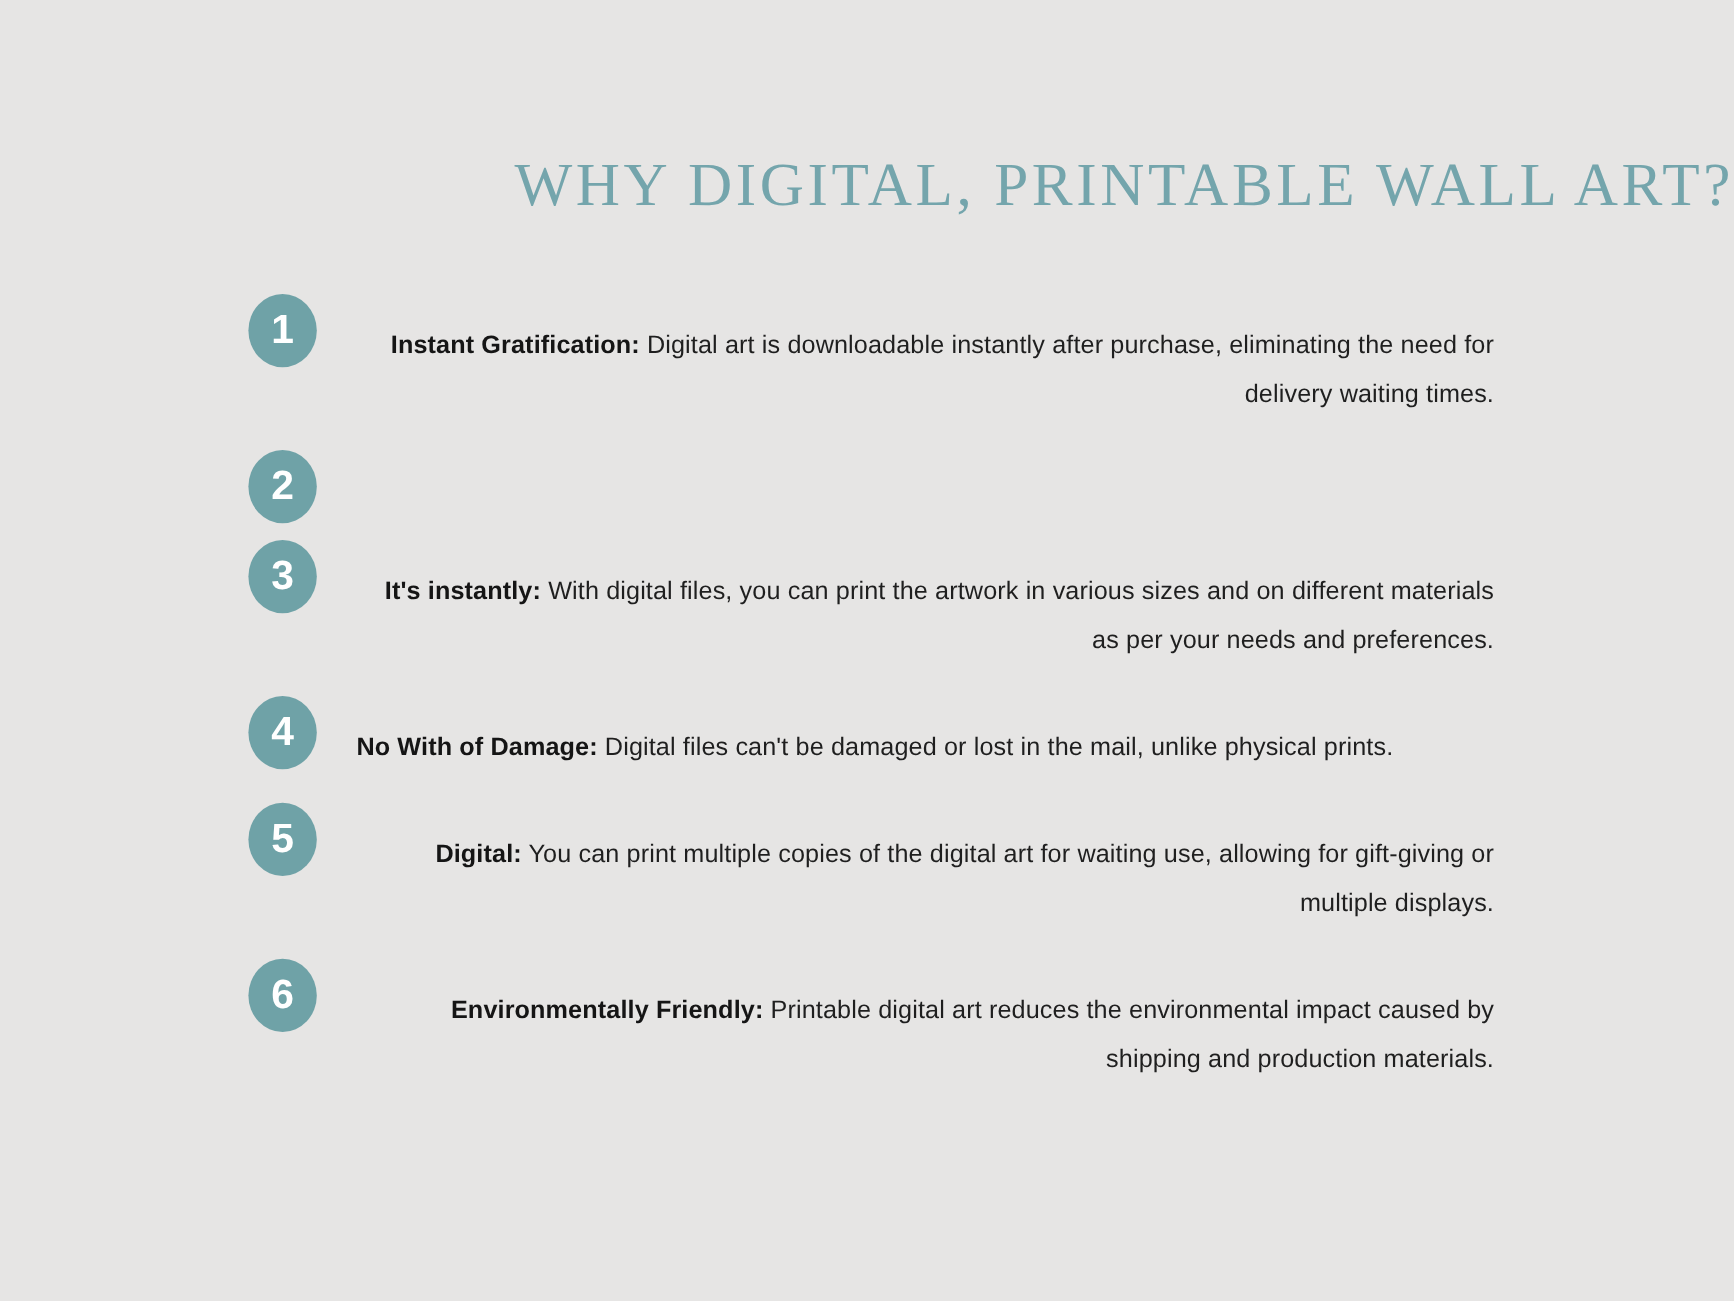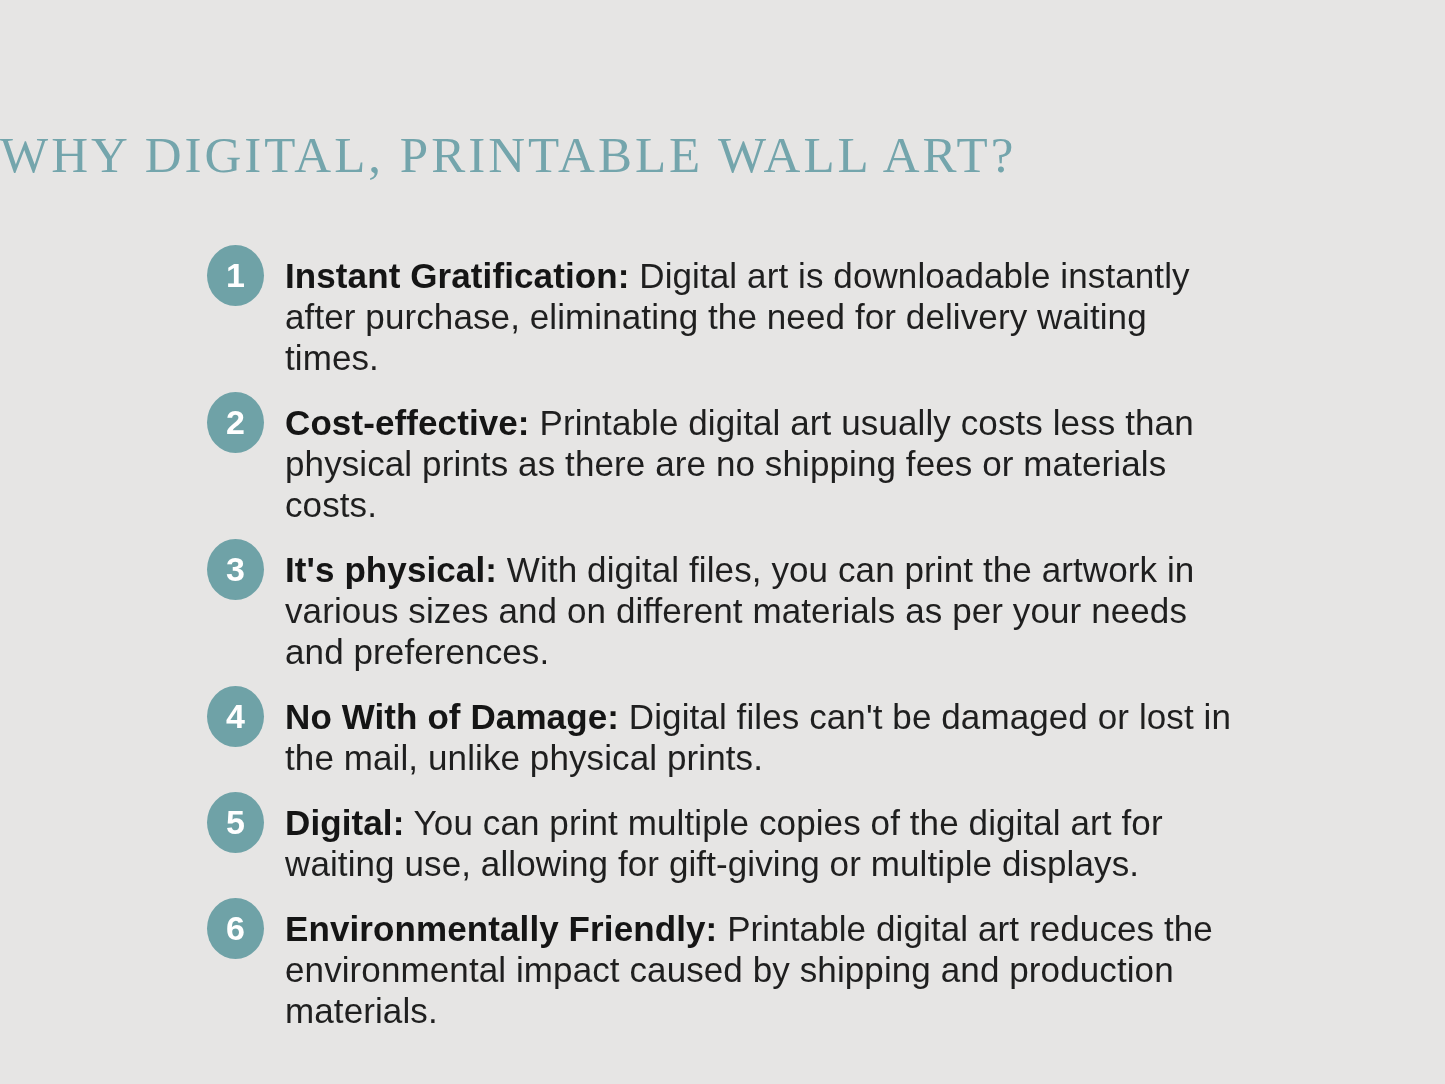--- a/index.html
+++ b/index.html
@@ -17,21 +17,21 @@
     position: relative;
     width: 1445px;
     height: 1084px;
   }
   .title {
     position: absolute;
     top: 126px;
     left: 0;
     width: 100%;
     margin: 0;
-    text-align: left;
+    text-align: right;
     font-family: "Liberation Serif", "DejaVu Serif", serif;
     font-weight: 400;
     font-size: 51px;
     letter-spacing: 3px;
     color: #74a5ac;
     white-space: nowrap;
   }
   .items {
     position: absolute;
     left: 207px;
@@ -52,26 +52,27 @@
     border-radius: 50%;
     background: #6fa2a7;
     color: #ffffff;
     font-weight: 700;
     font-size: 34px;
     display: flex;
     align-items: center;
     justify-content: center;
   }
   .text {
-    margin: 0;
+    margin: 12px;
     max-width: 948px;
-    font-size: 35px;
+    font-size: 21px;
     line-height: 41px;
     color: #1f1f1f;
     letter-spacing: 0.1px;
+    text-align: right;
   }
   .text .label {
     font-weight: 700;
     color: #151515;
   }
 </style>
 </head>
 <body>
 
 <div class="poster">
@@ -79,26 +80,25 @@
 
   <div class="items">
 
     <div class="item">
       <div class="badge">1</div>
       <p class="text"><strong class="label">Instant Gratification:</strong> <span>Digital art is downloadable instantly after purchase, eliminating the need for delivery waiting times.</span></p>
     </div>
 
     <div class="item">
       <div class="badge">2</div>
-      <p class="text"><strong class="label">Cost-effective:</strong> <span>Printable digital art usually costs less than physical prints as there are no shipping fees or materials costs.</span></p>
     </div>
 
     <div class="item">
       <div class="badge">3</div>
-      <p class="text"><strong class="label">It's physical:</strong> <span>With digital files, you can print the artwork in various sizes and on different materials as per your needs and preferences.</span></p>
+      <p class="text"><strong class="label">It's instantly:</strong> <span>With digital files, you can print the artwork in various sizes and on different materials as per your needs and preferences.</span></p>
     </div>
 
     <div class="item">
       <div class="badge">4</div>
       <p class="text"><strong class="label">No With of Damage:</strong> <span>Digital files can't be damaged or lost in the mail, unlike physical prints.</span></p>
     </div>
 
     <div class="item">
       <div class="badge">5</div>
       <p class="text"><strong class="label">Digital:</strong> <span>You can print multiple copies of the digital art for waiting use, allowing for gift-giving or multiple displays.</span></p>

